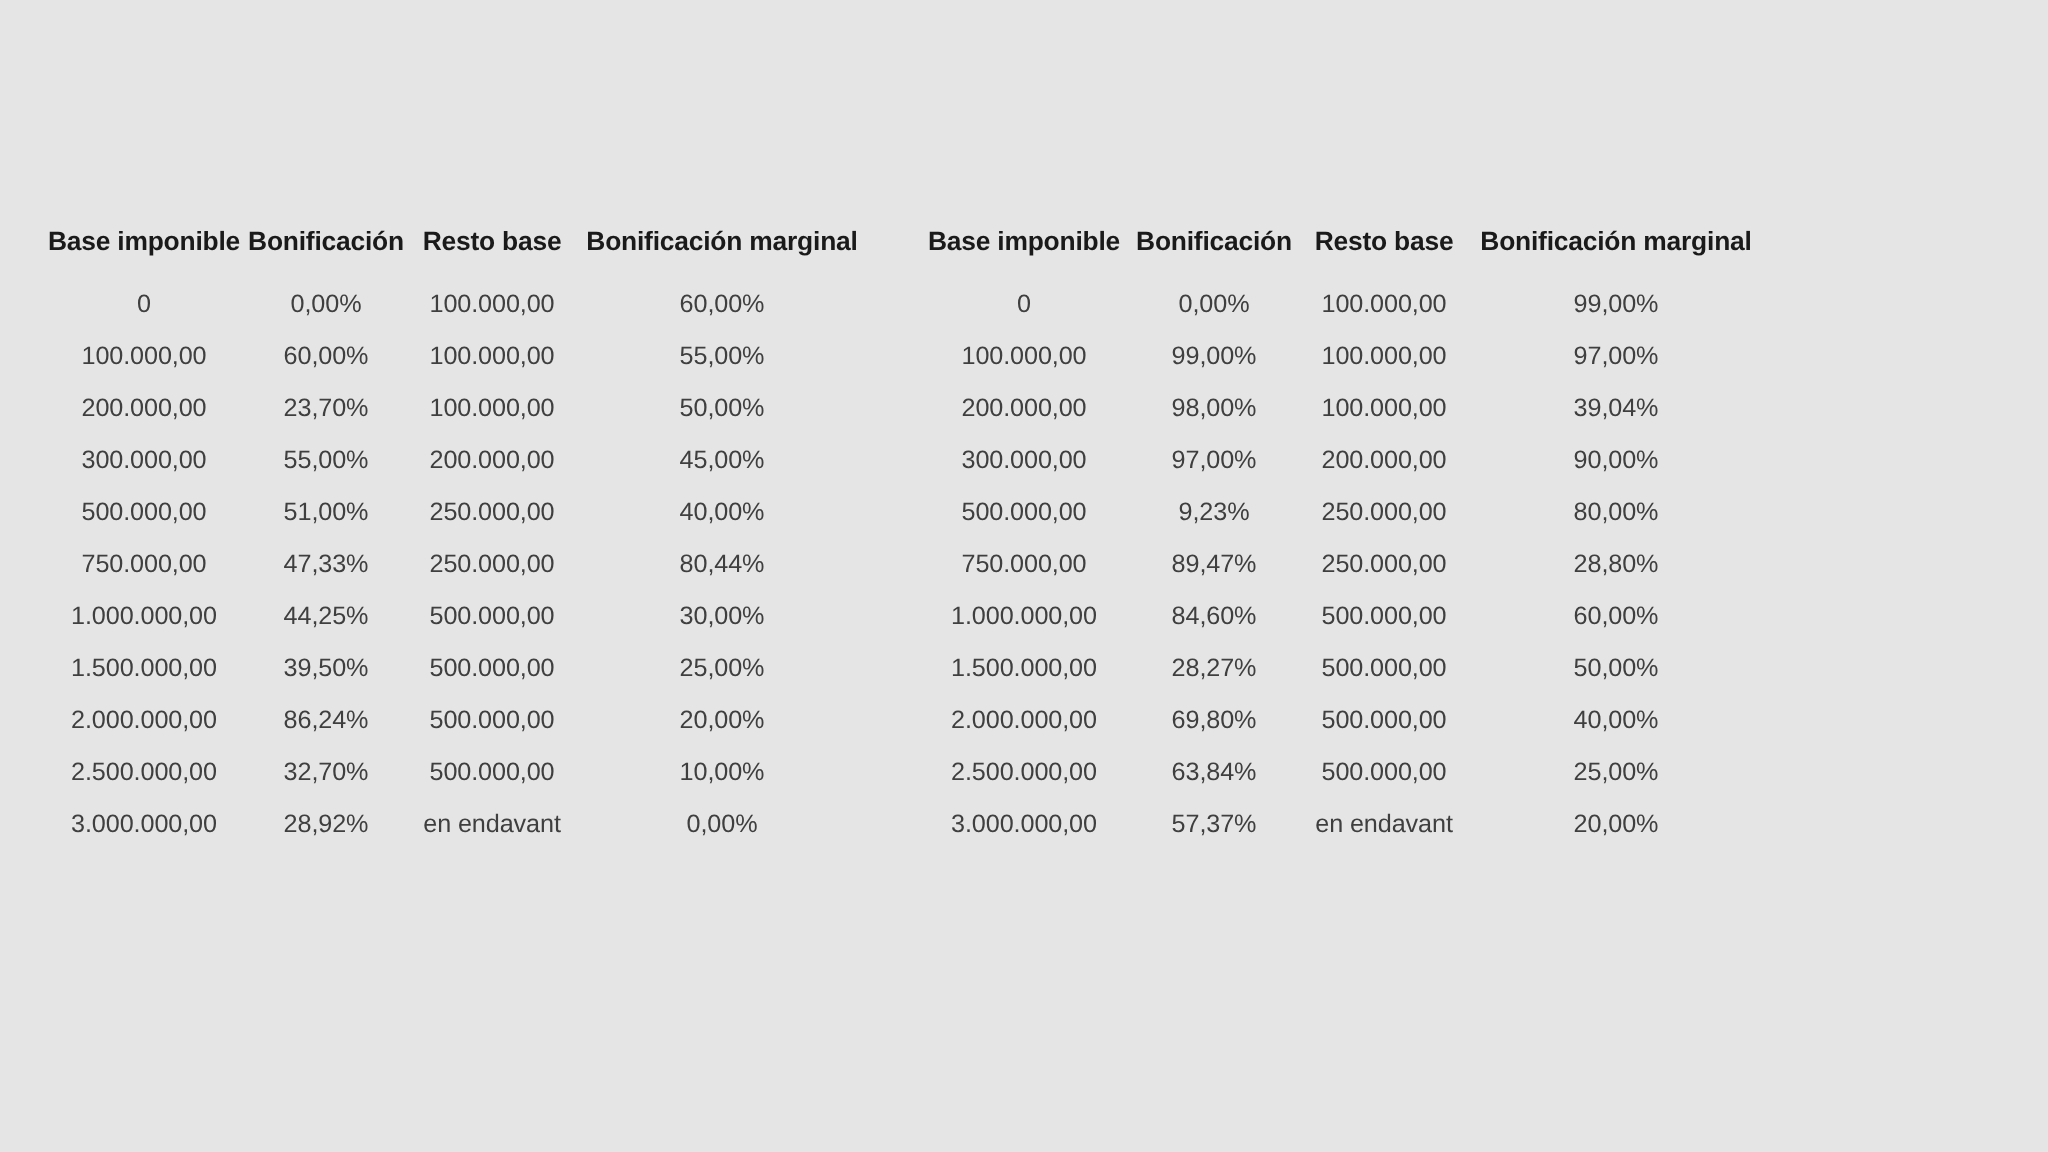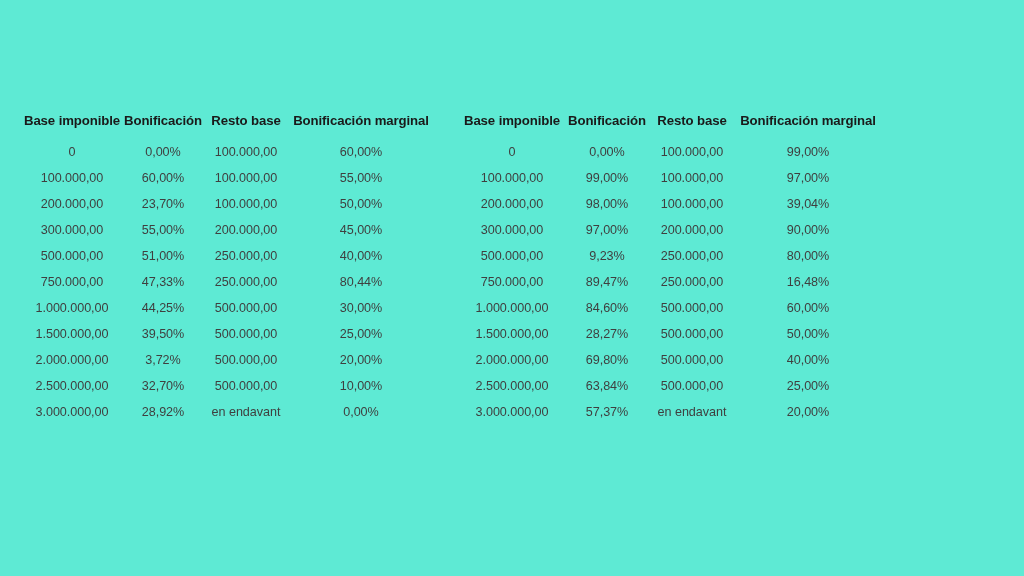--- a/index.html
+++ b/index.html
@@ -11,21 +11,21 @@
     width: 1024px;
     height: 576px;
     overflow: hidden;
     font-family: "Liberation Sans", sans-serif;
     -webkit-font-smoothing: antialiased;
   }
   .page {
     position: relative;
     width: 1024px;
     height: 576px;
-    background: #5eead4;
+    background: #e5e5e5;
   }
   .tables-wrap {
     position: absolute;
     left: 0;
     top: 108px;
     width: 1024px;
     display: flex;
     flex-direction: row;
     align-items: flex-start;
   }
@@ -136,21 +136,21 @@
           <td>30,00%</td>
         </tr>
         <tr>
           <td>1.500.000,00</td>
           <td>39,50%</td>
           <td>500.000,00</td>
           <td>25,00%</td>
         </tr>
         <tr>
           <td>2.000.000,00</td>
-          <td>3,72%</td>
+          <td>86,24%</td>
           <td>500.000,00</td>
           <td>20,00%</td>
         </tr>
         <tr>
           <td>2.500.000,00</td>
           <td>32,70%</td>
           <td>500.000,00</td>
           <td>10,00%</td>
         </tr>
         <tr>
@@ -205,21 +205,21 @@
         <tr>
           <td>500.000,00</td>
           <td>9,23%</td>
           <td>250.000,00</td>
           <td>80,00%</td>
         </tr>
         <tr>
           <td>750.000,00</td>
           <td>89,47%</td>
           <td>250.000,00</td>
-          <td>16,48%</td>
+          <td>28,80%</td>
         </tr>
         <tr>
           <td>1.000.000,00</td>
           <td>84,60%</td>
           <td>500.000,00</td>
           <td>60,00%</td>
         </tr>
         <tr>
           <td>1.500.000,00</td>
           <td>28,27%</td>

